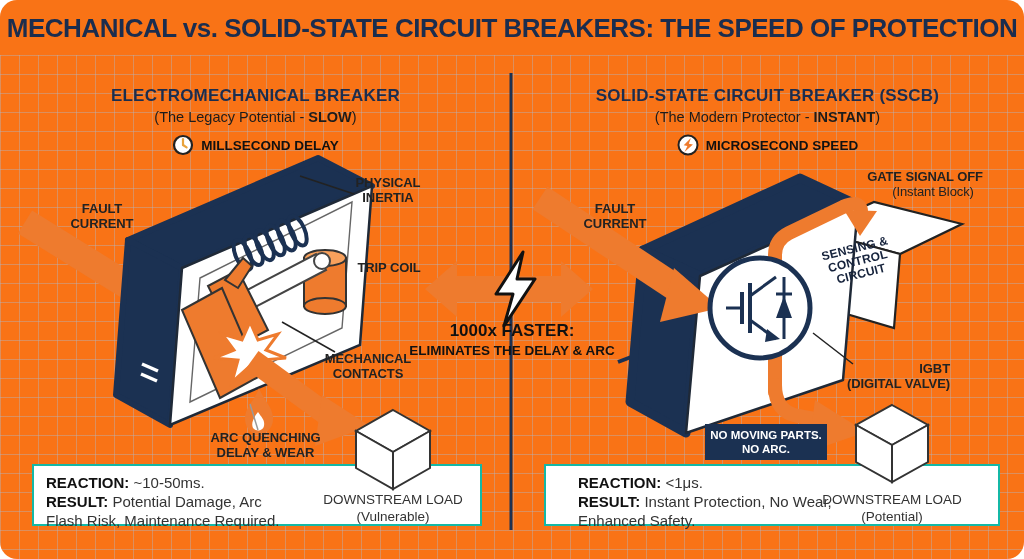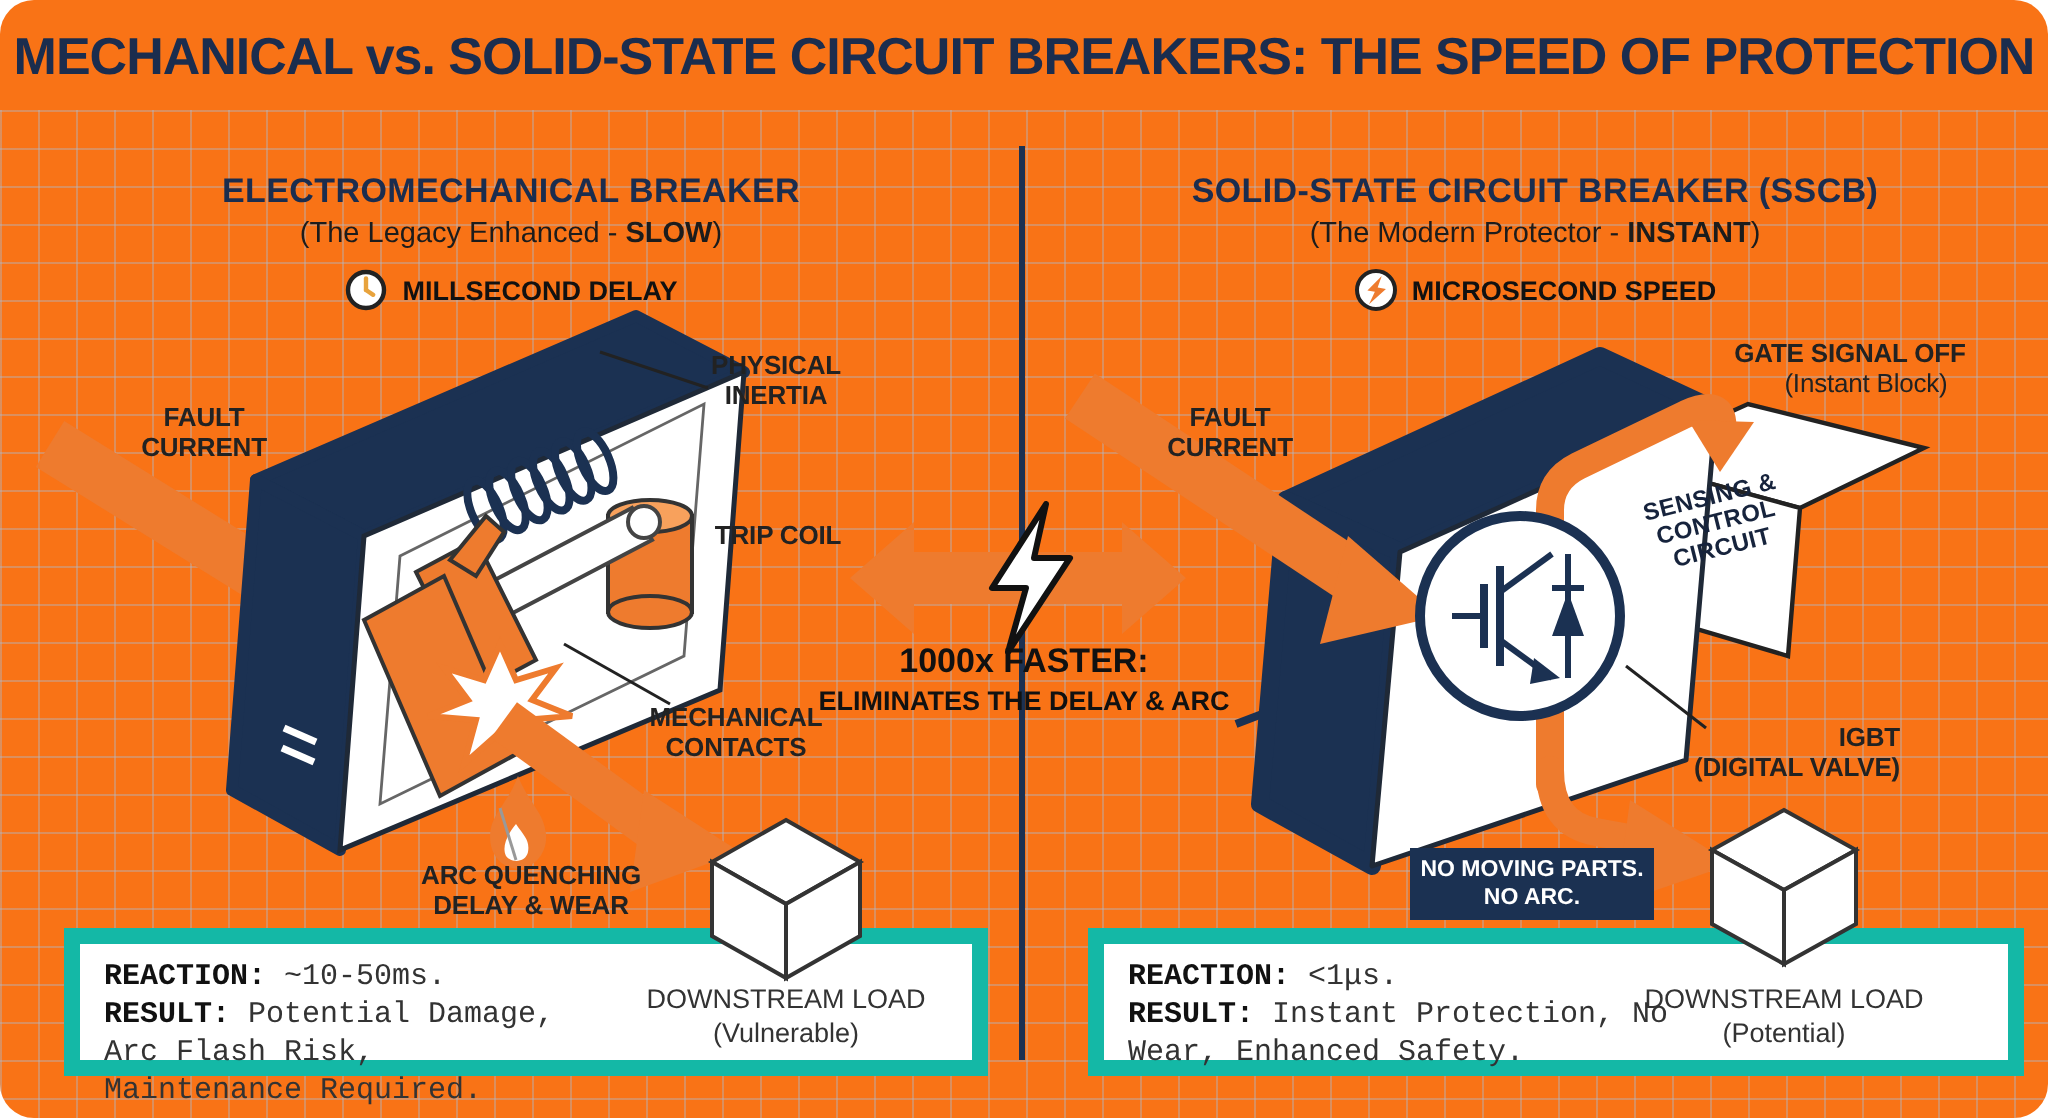--- a/index.html
+++ b/index.html
@@ -34,21 +34,21 @@
   .lbl{
     position:absolute;z-index:3;text-align:center;
     font-size:13px;font-weight:bold;color:#222;line-height:15px;letter-spacing:-0.1px;
   }
   .lbl .sub-line{font-weight:normal;font-size:13px;padding-left:16px;}
   .caption{
     position:absolute;z-index:3;text-align:center;
     font-size:13.5px;color:#333;line-height:17px;font-weight:normal;
   }
   .info-box{
-    position:absolute;z-index:1;background:#fff;border:8px solid #14b8a6;font-family:Liberation Mono, monospace;
+    position:absolute;z-index:1;background:#fff;border:2px solid #14b8a6;
   }
   .info-box .txt{padding:7px 12px;font-size:15px;line-height:19px;color:#333;}
   .info-box b{color:#111;}
   .badge{
     position:absolute;z-index:3;background:#1b3152;color:#fff;
     font-size:11.5px;font-weight:bold;text-align:center;line-height:14px;
     padding:4px 2px;
   }
   .sensing-text{
     position:absolute;z-index:3;width:96px;text-align:center;
@@ -64,21 +64,21 @@
 </head>
 <body>
 
 <div class="stage">
   <div class="grid-layer"></div>
 
   <div class="title">MECHANICAL vs. SOLID-STATE CIRCUIT BREAKERS: THE SPEED OF PROTECTION</div>
 
   <div class="panel-header lft">
     <div class="hd">ELECTROMECHANICAL BREAKER</div>
-    <div class="sub"><span>(The Legacy Enhanced - </span><b>SLOW</b><span>)</span></div>
+    <div class="sub"><span>(The Legacy Potential - </span><b>SLOW</b><span>)</span></div>
     <div class="speed-row">
       <svg width="22" height="22" viewBox="0 0 22 22">
         <circle cx="11" cy="11" r="9" fill="#fff" stroke="#222" stroke-width="2.2"></circle>
         <line x1="11" y1="11" x2="11" y2="5.2" stroke="#e8a33d" stroke-width="2.2" stroke-linecap="round"></line>
         <line x1="11" y1="11" x2="14.6" y2="13.4" stroke="#e8a33d" stroke-width="2.2" stroke-linecap="round"></line>
       </svg>
       <span class="txt">MILLSECOND DELAY</span>
     </div>
   </div>
 
@@ -96,21 +96,21 @@
 
   <div class="info-box" style="left:32px;top:464px;width:446px;height:58px;">
     <div class="txt" style="width:238px;">
       <b>REACTION:</b>
       <span>~10-50ms.</span><br>
       <b>RESULT:</b>
       <span>Potential Damage, Arc Flash Risk, Maintenance Required.</span>
     </div>
   </div>
   <div class="info-box" style="left:544px;top:464px;width:452px;height:58px;">
-    <div class="txt" style="width:272px;">
+    <div class="txt" style="width:272px;margin-left:20px;">
       <b>REACTION:</b>
       <span>&lt;1μs.</span><br>
       <b>RESULT:</b>
       <span>Instant Protection, No Wear, Enhanced Safety.</span>
     </div>
   </div>
 
   <svg class="art" width="1024" height="559" viewBox="0 0 1024 559">
 
     <line x1="511" y1="73" x2="511" y2="530" stroke="#1b3152" stroke-width="3"></line>

